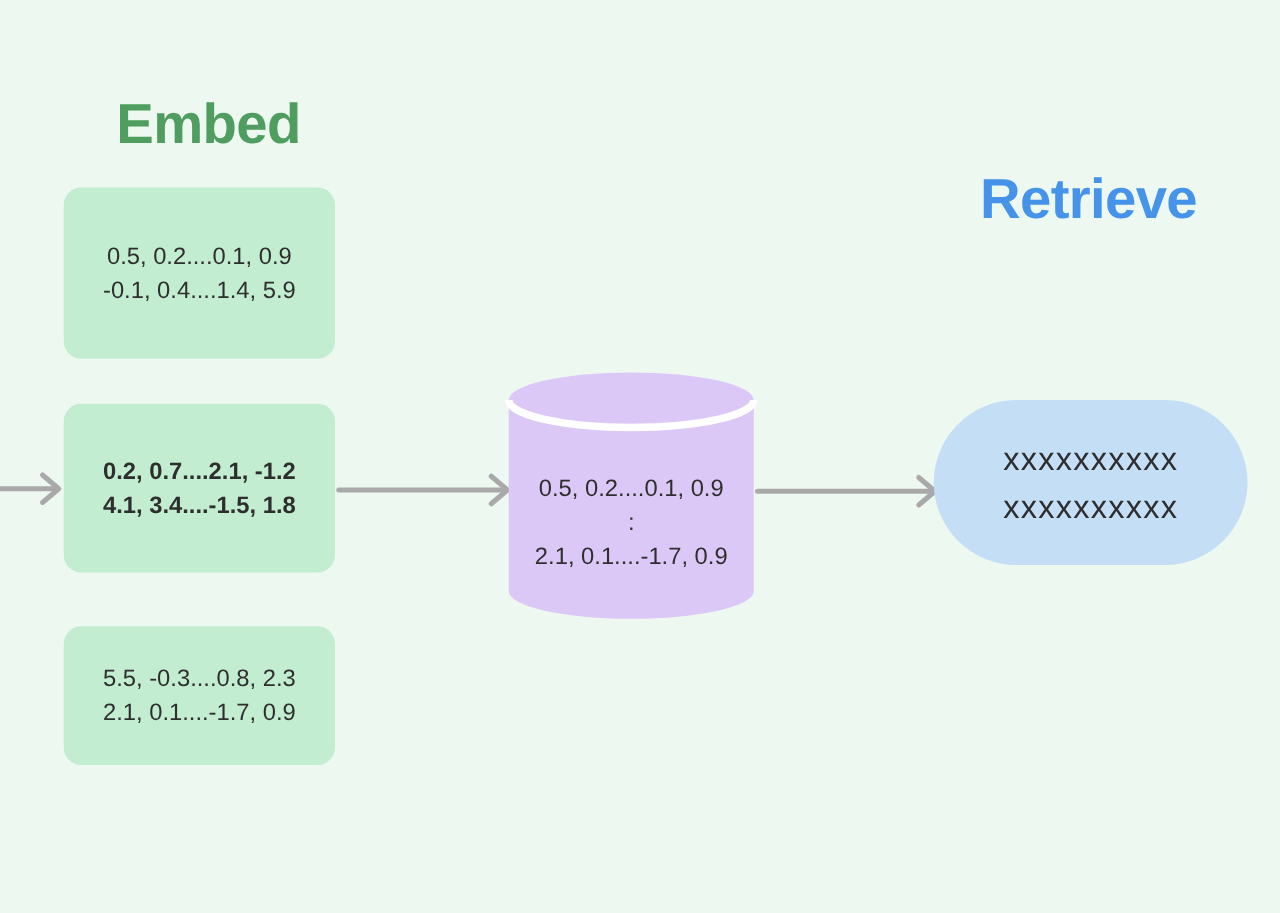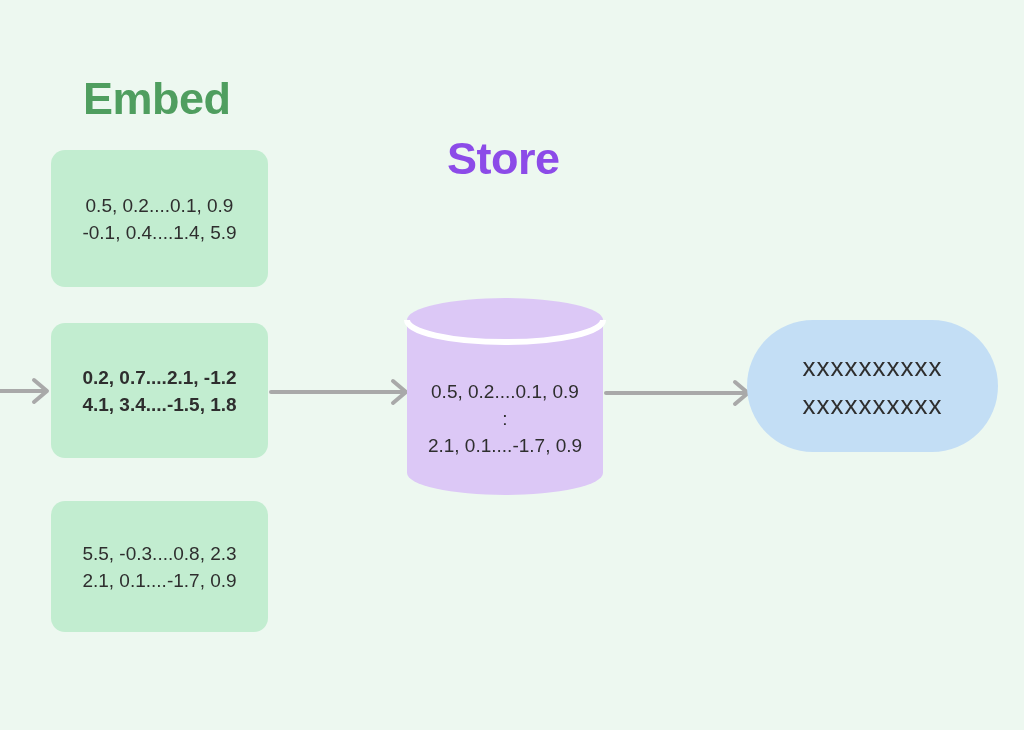--- a/index.html
+++ b/index.html
@@ -29,21 +29,21 @@
     width: 1024px; height: 730px;
   }
   .heading {
     position: absolute;
     font-size: 45px;
     font-weight: 700;
     line-height: 45px;
     letter-spacing: -0.5px;
     white-space: nowrap;
   }
-  .heading-embed    { left: 83px;  top: 76px;  color: var(--heading_green); }
+  .heading-embed    { left: 93px;  top: 76px;  color: var(--heading_green); }
   .heading-store    { left: 447px; top: 136px; color: var(--heading_purple); }
   .heading-retrieve { left: 784px; top: 136px; color: var(--heading_blue); }
 
   .vec-box {
     position: absolute;
     left: 51px;
     width: 217px;
     background: var(--box_green);
     border-radius: 14px;
     display: flex;
@@ -51,21 +51,21 @@
     align-items: center;
     justify-content: center;
     color: var(--text_dark);
     font-size: 19px;
     line-height: 27px;
     text-align: center;
     white-space: nowrap;
   }
   .vec-box-1 { top: 150px; height: 137px; }
   .vec-box-2 { top: 323px; height: 135px; font-weight: bold; }
-  .vec-box-3 { top: 501px; height: 131px; }
+  .vec-box-3 { top: 501px; height: 111px; }
 
   .db-text {
     position: absolute;
     left: 407px;
     top: 378px;
     width: 196px;
     display: flex;
     flex-direction: column;
     align-items: center;
     color: var(--text_dark);
@@ -127,21 +127,21 @@
       <path class="arrow" d="M735,382 L748,393 L735,404"></path>
     </g>
 
     <g>
       <path class="cyl-body" d="M407,320 A98,22 0 0 1 603,320 L603,473 A98,22 0 0 1 407,473 Z"></path>
       <path class="cyl-lid" d="M407,320 A98,22 0 0 0 603,320"></path>
     </g>
   </svg>
 
   <div class="heading heading-embed">Embed</div>
-  <div class="heading heading-store">Store</div>
+  <div class="heading heading-retrieve">Retrieve</div>
 
   <div class="vec-box vec-box-1">
     <div>0.5, 0.2....0.1, 0.9</div>
     <div>-0.1, 0.4....1.4, 5.9</div>
   </div>
   <div class="vec-box vec-box-2">
     <div>0.2, 0.7....2.1, -1.2</div>
     <div>4.1, 3.4....-1.5, 1.8</div>
   </div>
   <div class="vec-box vec-box-3">

